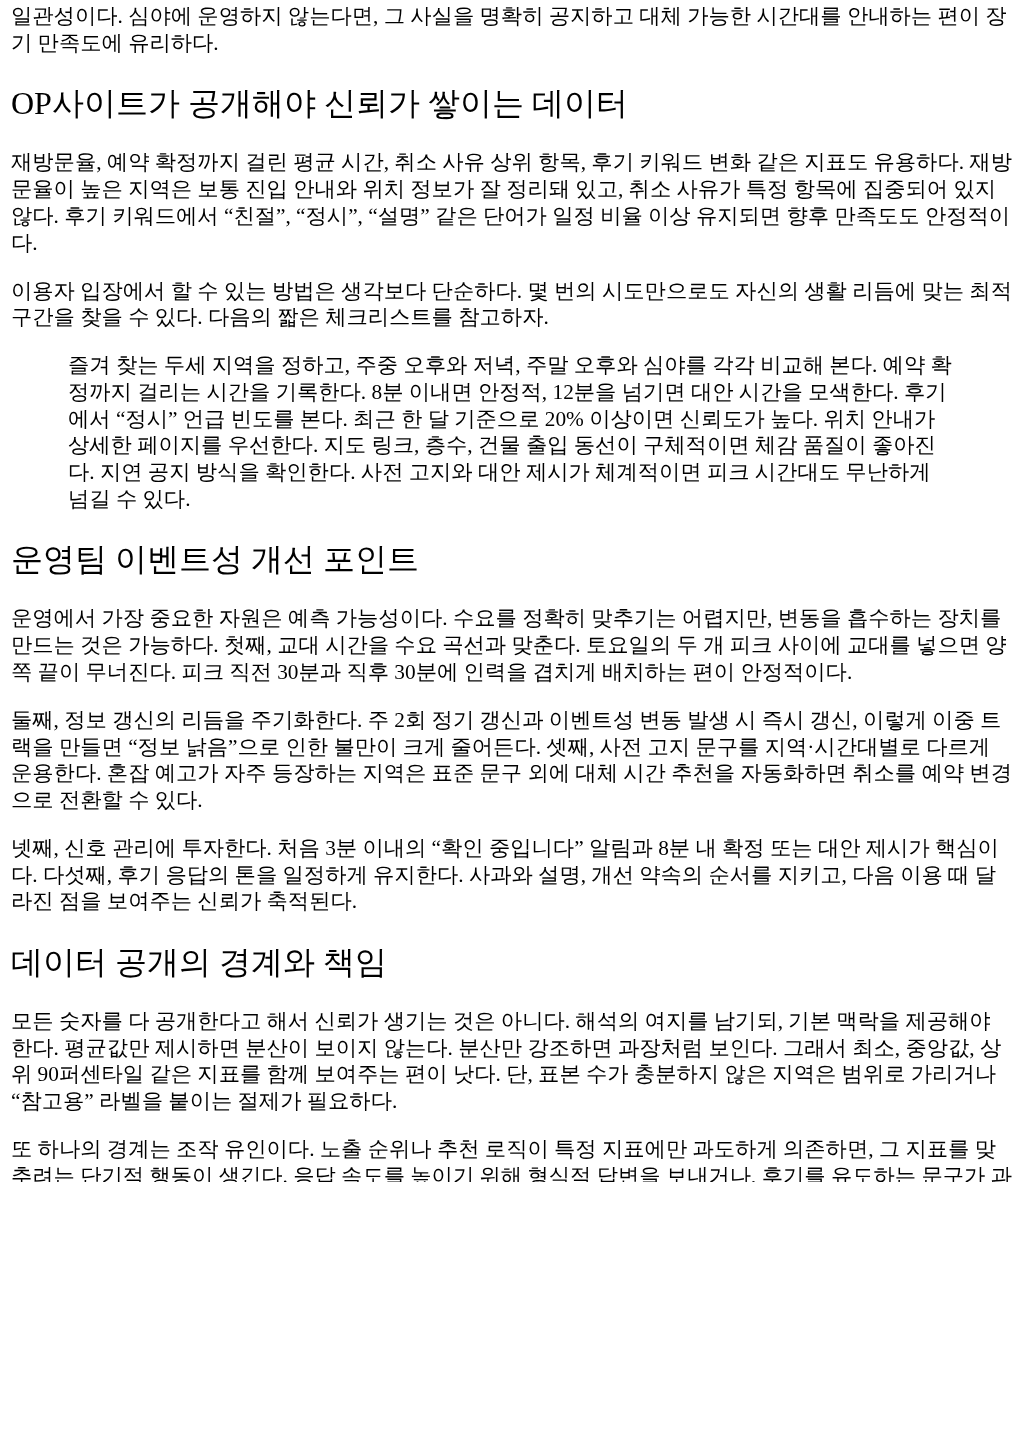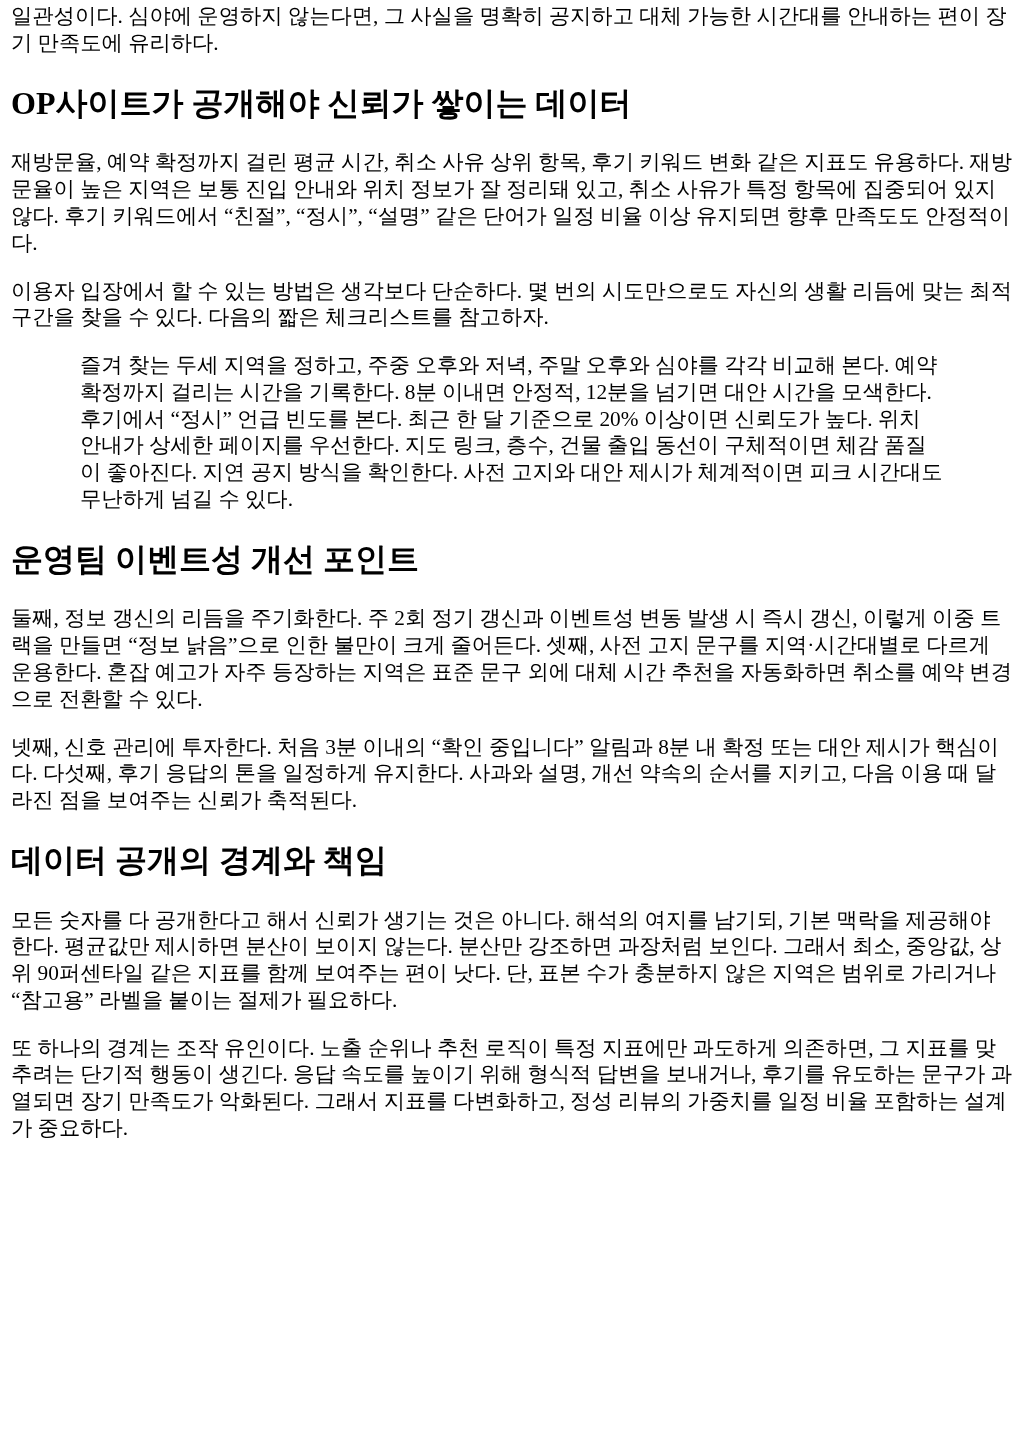--- a/index.html
+++ b/index.html
@@ -23,29 +23,29 @@
     margin: 21.3px 0;
     word-break: normal;
     overflow-wrap: break-word;
   }
   .article p.first {
     margin-top: 3px;
   }
   .article h2 {
     font-size: 32px;
     line-height: 40px;
-    font-weight: bold;
+    font-weight: normal;
     margin: 26.5px 0;
     letter-spacing: 0;
   }
   .article blockquote {
     margin: 21.3px 53px;
   }
   .article blockquote p {
-    margin: 16px;
+    margin: 4px;
   }
 </style>
 </head>
 <body>
 
 <main class="page">
   <article class="article">
 
     <p class="first">일관성이다. 심야에 운영하지 않는다면, 그 사실을 명확히 공지하고 대체 가능한 시간대를 안내하는 편이 장기 만족도에 유리하다.</p>
 
@@ -56,20 +56,21 @@
 
     <section>
       <p>이용자 입장에서 할 수 있는 방법은 생각보다 단순하다. 몇 번의 시도만으로도 자신의 생활 리듬에 맞는 최적 구간을 찾을 수 있다. 다음의 짧은 체크리스트를 참고하자.</p>
       <blockquote>
         <p>즐겨 찾는 두세 지역을 정하고, 주중 오후와 저녁, 주말 오후와 심야를 각각 비교해 본다. 예약 확정까지 걸리는 시간을 기록한다. 8분 이내면 안정적, 12분을 넘기면 대안 시간을 모색한다. 후기에서 “정시” 언급 빈도를 본다. 최근 한 달 기준으로 20% 이상이면 신뢰도가 높다. 위치 안내가 상세한 페이지를 우선한다. 지도 링크, 층수, 건물 출입 동선이 구체적이면 체감 품질이 좋아진다. 지연 공지 방식을 확인한다. 사전 고지와 대안 제시가 체계적이면 피크 시간대도 무난하게 넘길 수 있다.</p>
       </blockquote>
     </section>
 
     <section>
       <h2>운영팀 이벤트성 개선 포인트</h2>
+      <p>운영에서 가장 중요한 자원은 예측 가능성이다. 수요를 정확히 맞추기는 어렵지만, 변동을 흡수하는 장치를 만드는 것은 가능하다. 첫째, 교대 시간을 수요 곡선과 맞춘다. 토요일의 두 개 피크 사이에 교대를 넣으면 양쪽 끝이 무너진다. 피크 직전 30분과 직후 30분에 인력을 겹치게 배치하는 편이 안정적이다.</p>
       <p>둘째, 정보 갱신의 리듬을 주기화한다. 주 2회 정기 갱신과 이벤트성 변동 발생 시 즉시 갱신, 이렇게 이중 트랙을 만들면 “정보 낡음”으로 인한 불만이 크게 줄어든다. 셋째, 사전 고지 문구를 지역·시간대별로 다르게 운용한다. 혼잡 예고가 자주 등장하는 지역은 표준 문구 외에 대체 시간 추천을 자동화하면 취소를 예약 변경으로 전환할 수 있다.</p>
       <p>넷째, 신호 관리에 투자한다. 처음 3분 이내의 “확인 중입니다” 알림과 8분 내 확정 또는 대안 제시가 핵심이다. 다섯째, 후기 응답의 톤을 일정하게 유지한다. 사과와 설명, 개선 약속의 순서를 지키고, 다음 이용 때 달라진 점을 보여주는 신뢰가 축적된다.</p>
     </section>
 
     <section>
       <h2>데이터 공개의 경계와 책임</h2>
       <p>모든 숫자를 다 공개한다고 해서 신뢰가 생기는 것은 아니다. 해석의 여지를 남기되, 기본 맥락을 제공해야 한다. 평균값만 제시하면 분산이 보이지 않는다. 분산만 강조하면 과장처럼 보인다. 그래서 최소, 중앙값, 상위 90퍼센타일 같은 지표를 함께 보여주는 편이 낫다. 단, 표본 수가 충분하지 않은 지역은 범위로 가리거나 “참고용” 라벨을 붙이는 절제가 필요하다.</p>
       <p>또 하나의 경계는 조작 유인이다. 노출 순위나 추천 로직이 특정 지표에만 과도하게 의존하면, 그 지표를 맞추려는 단기적 행동이 생긴다. 응답 속도를 높이기 위해 형식적 답변을 보내거나, 후기를 유도하는 문구가 과열되면 장기 만족도가 악화된다. 그래서 지표를 다변화하고, 정성 리뷰의 가중치를 일정 비율 포함하는 설계가 중요하다.</p>
     </section>
 

